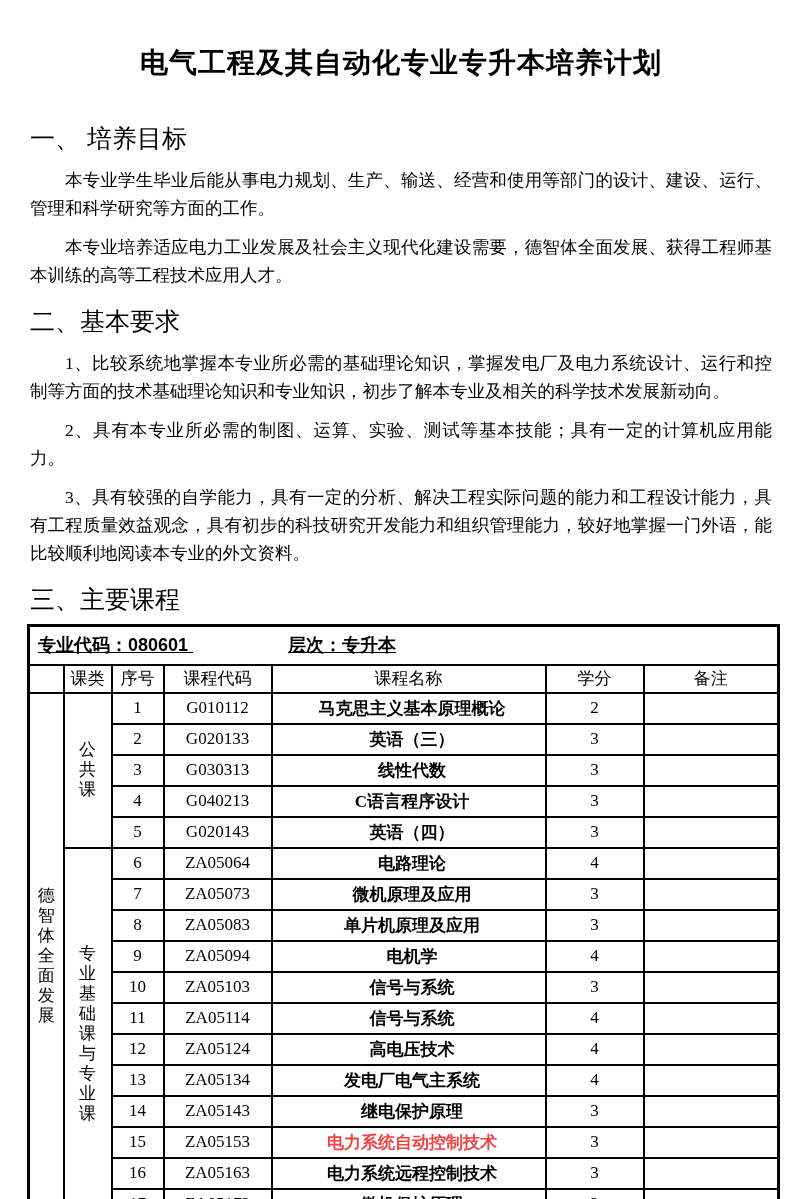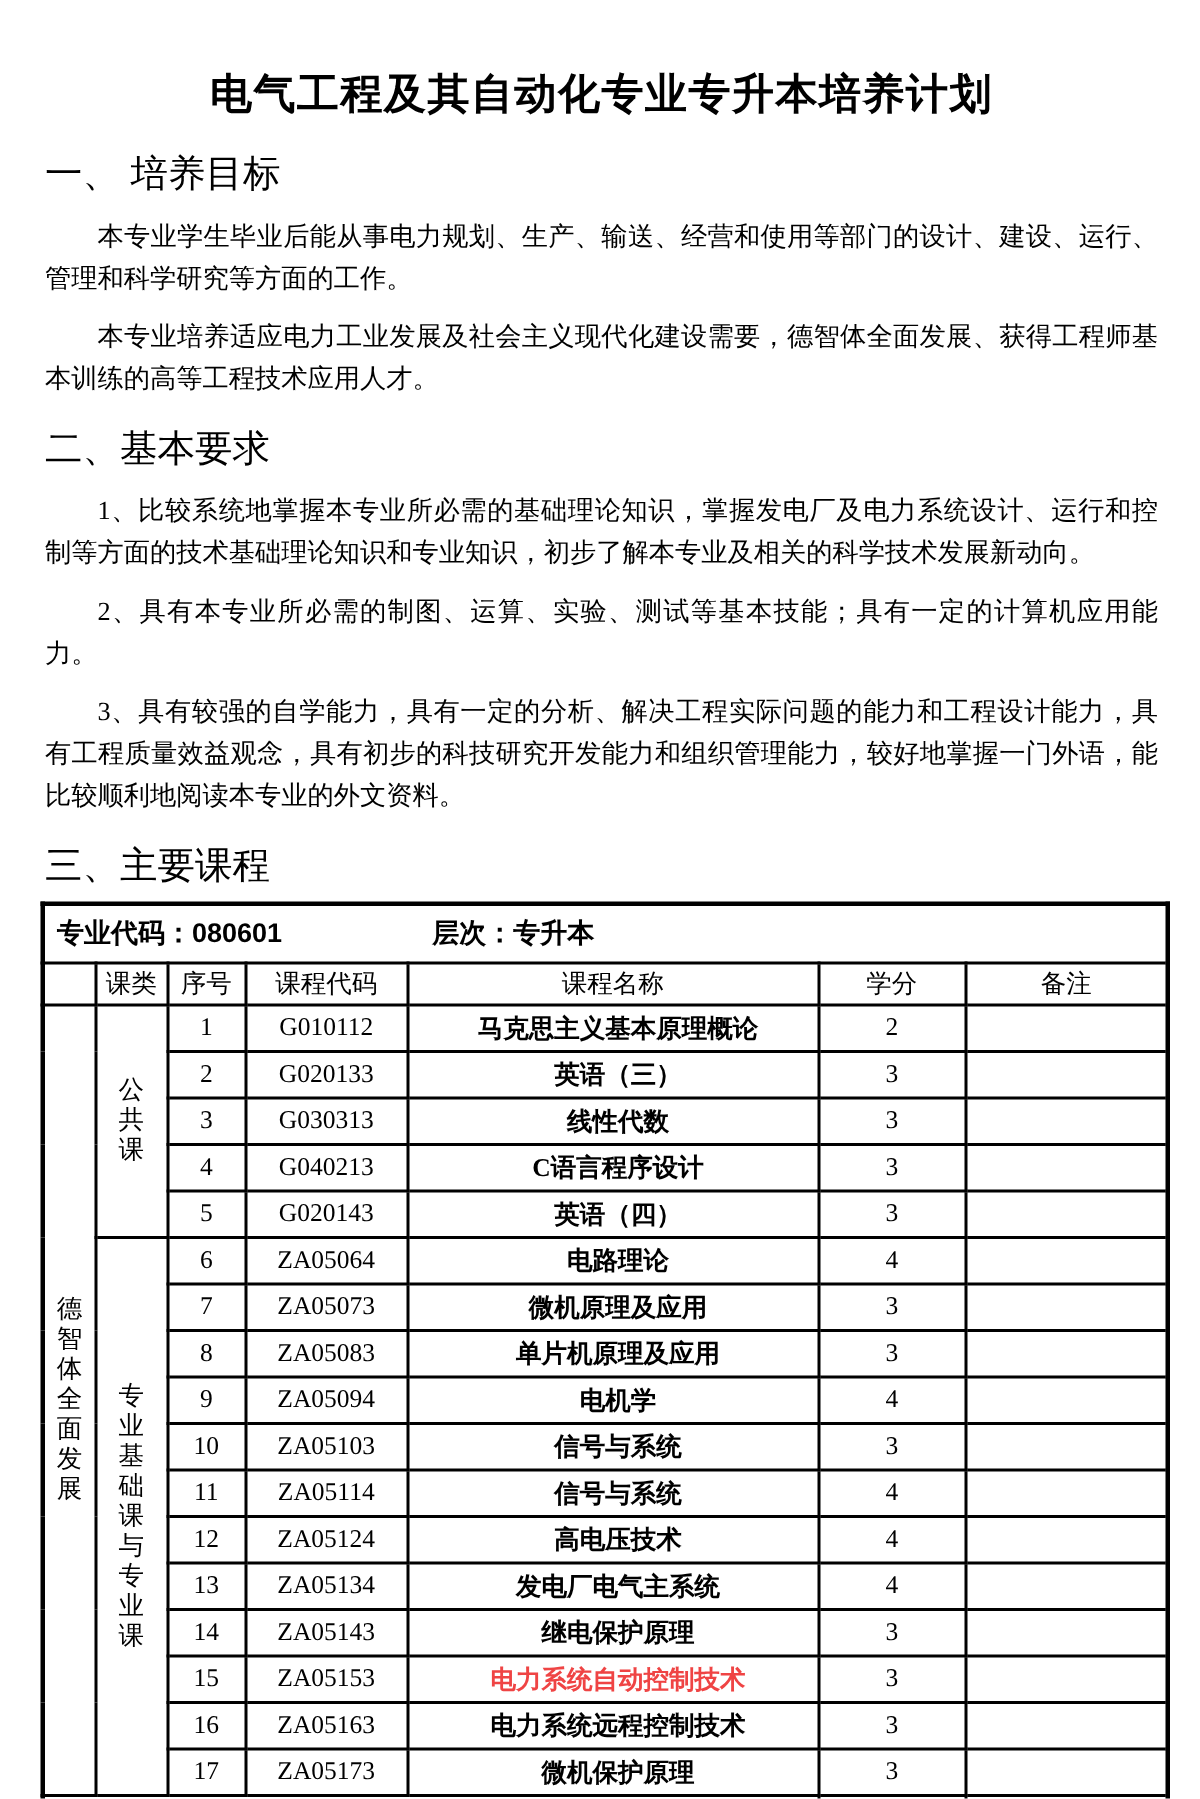--- a/index.html
+++ b/index.html
@@ -13,21 +13,21 @@
   }
   .page { width: 800px; height: 1199px; padding: 0 28px 0 30px; }
 
   .doc-title {
     font-family: "Liberation Sans", "DejaVu Sans", sans-serif;
     font-weight: bold;
     font-size: 28px;
     text-align: center;
     letter-spacing: 1px;
     padding-top: 44px;
-    margin-bottom: 17px;
+    margin-bottom: 40px;
   }
 
   .sec-heading {
     font-family: "Liberation Sans", "DejaVu Sans", sans-serif;
     font-weight: normal;
     font-size: 25px;
     margin: 16px 0 8px 0;
   }
 
   .para {
@@ -56,20 +56,21 @@
   }
   .course-table { border: 3px solid #000; }
 
   .info-cell {
     height: 39px;
     text-align: left !important;
     font-weight: bold;
     font-size: 18px;
     padding-left: 8px !important;
     font-family: "Liberation Sans", "DejaVu Sans", sans-serif;
+    text-decoration: underline;
   }
   .info-cell .level { margin-left: 95px; }
 
   .head-row td { height: 28px; }
   .data-row td { height: 31px; }
   .total-row td { height: 28px; }
 
   .name-cell {
     text-align: center;
     padding-left: 7px !important;

